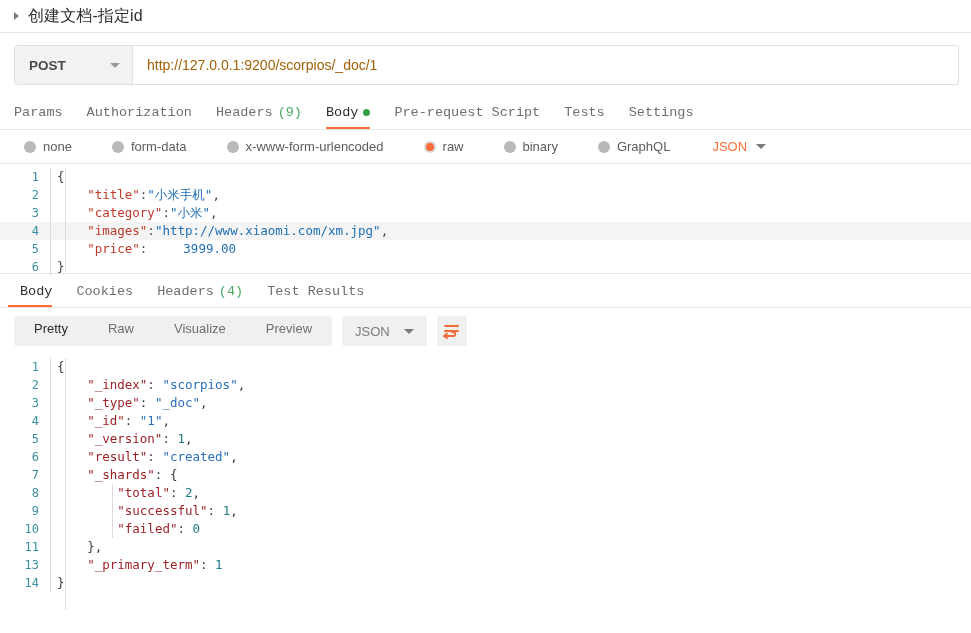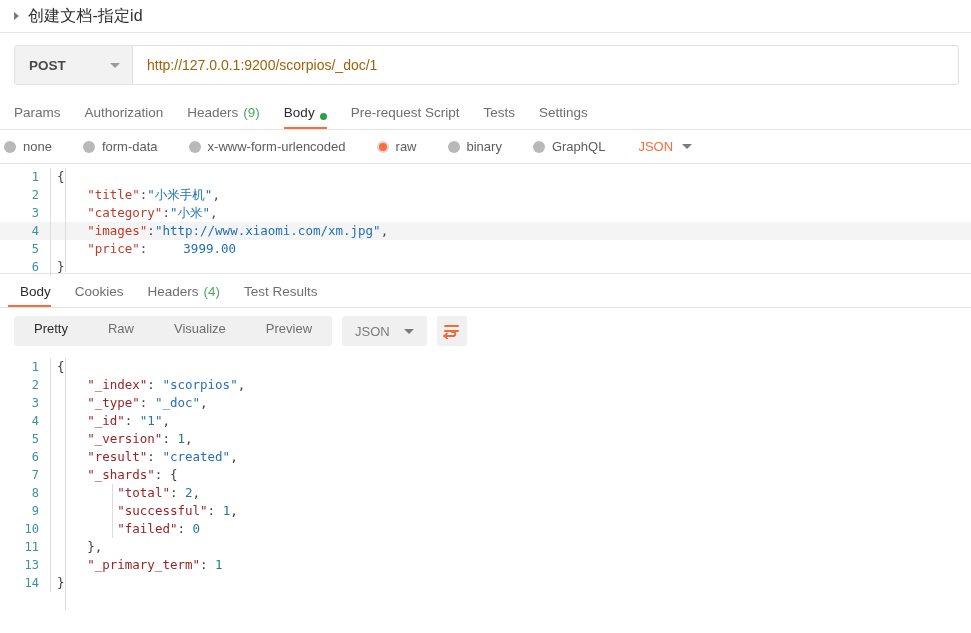--- a/index.html
+++ b/index.html
@@ -97,22 +97,23 @@
     gap: 0;
   }
   .rtab {
     font-size: 13.5px;
     color: #6e6e6e;
     padding: 0 12px 9px 12px;
     cursor: pointer;
     white-space: nowrap;
     position: relative;
     display: flex;
-    align-items: flex-end;
+    align-items: center;
     gap: 5px;
+    font-family: Liberation Mono, monospace;
   }
   .rtab:first-child { padding-left: 0; }
   .rtab.active { color: #2b2b2b; }
   .rtab.active::after {
     content: "";
     position: absolute;
     left: 12px; right: 12px; bottom: 0;
     height: 2px;
     background: #ff6c37;
   }
@@ -122,22 +123,22 @@
     width: 7px; height: 7px;
     border-radius: 50%;
     background: #2f9e44;
     display: inline-block;
   }
 
   
   .bodytype-row {
     display: flex;
     align-items: center;
-    padding: 9px 0 9px 4px;
-    gap: 7px;
+    padding: 9px 0 9px 24px;
+    gap: 16px;
   }
   .radio-item {
     display: flex;
     align-items: center;
     gap: 7px;
     margin-right: 24px;
     font-size: 13px;
     color: #5c5c5c;
     cursor: pointer;
   }

